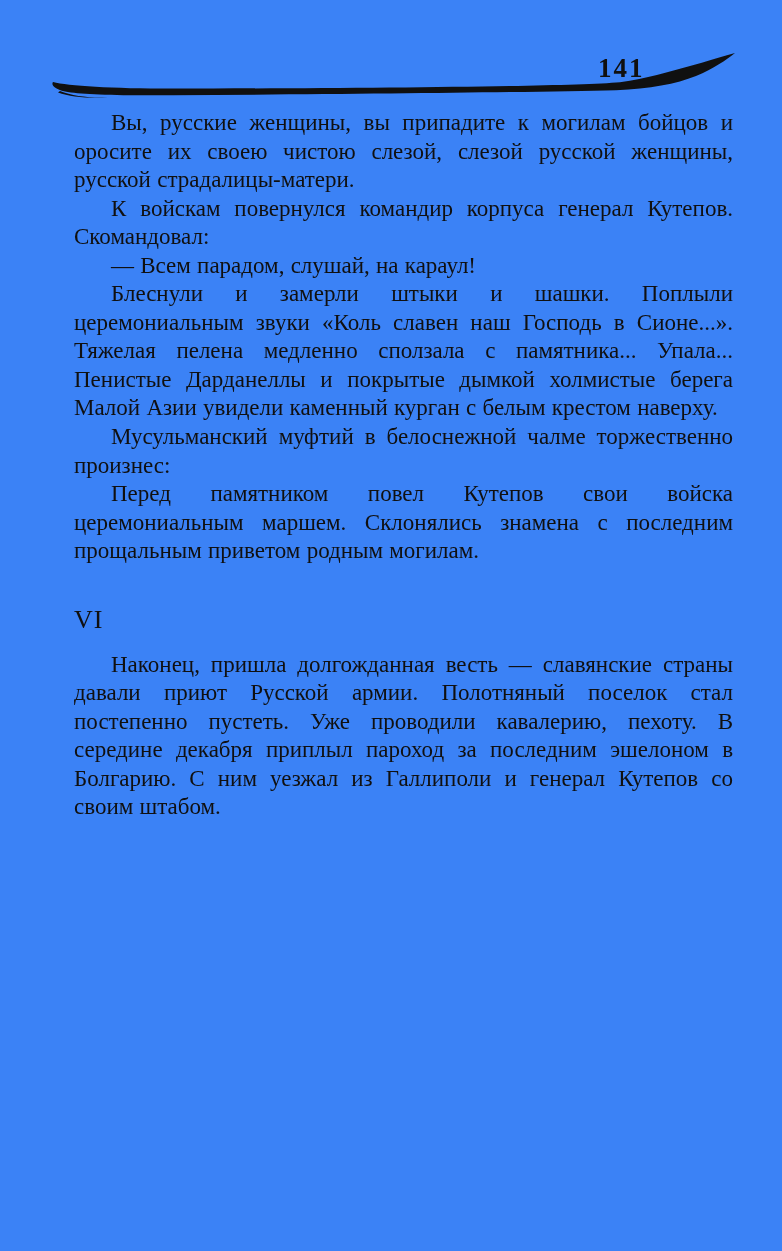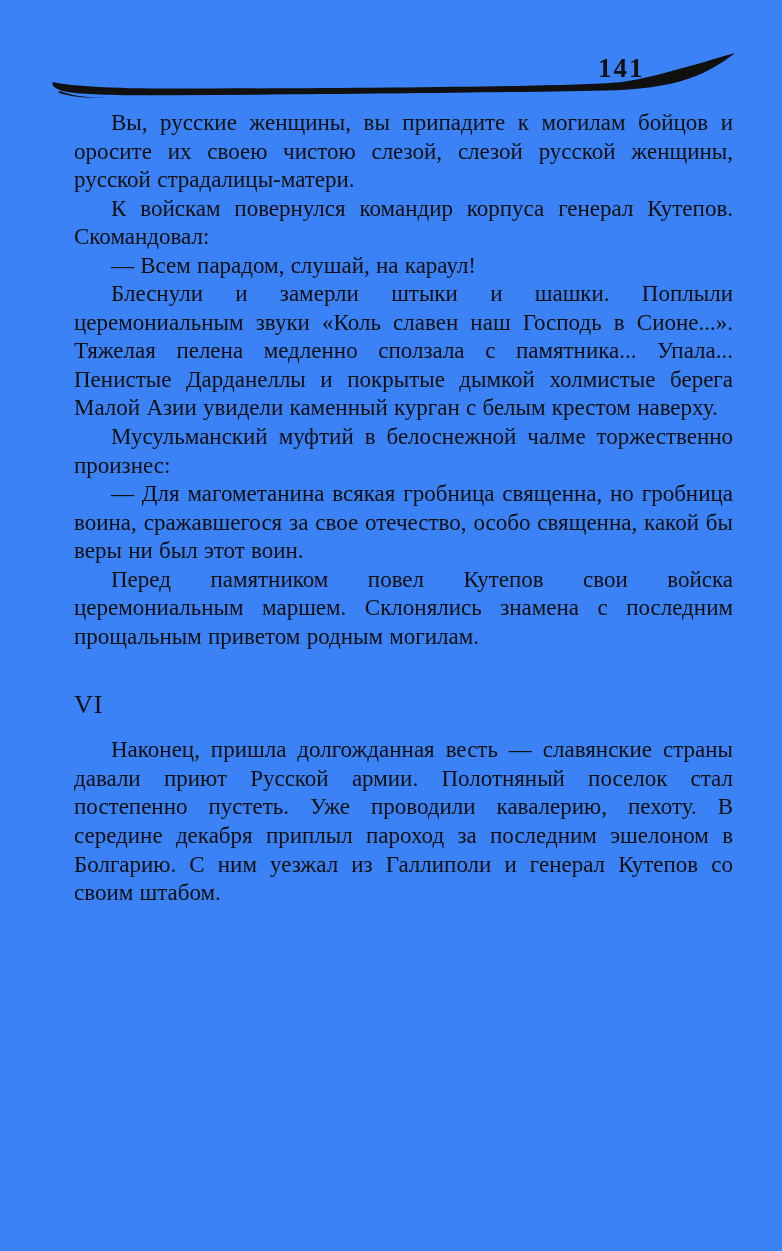--- a/index.html
+++ b/index.html
@@ -82,21 +82,20 @@
       <path fill="#101010" d="M 10,41 C 22,46 40,48.2 58,47.4 C 40,48.8 20,47 8,42.5 Z"></path>
     </svg>
   </div>
 
   <div class="text-block">
     <p>Вы, русские женщины, вы припадите к могилам бойцов и оросите их своею чистою слезой, слезой русской женщины, русской страдалицы-матери.</p>
     <p>К войскам повернулся командир корпуса генерал Кутепов. Скомандовал:</p>
     <p>— Всем парадом, слушай, на караул!</p>
     <p>Блеснули и замерли штыки и шашки. Поплыли церемониальным звуки «Коль славен наш Господь в Сионе...». Тяжелая пелена медленно сползала с памятника... Упала... Пенистые Дарданеллы и покрытые дымкой холмистые берега Малой Азии увидели каменный курган с белым крестом наверху.</p>
     <p>Мусульманский муфтий в белоснежной чалме торжественно произнес:</p>
-    <p>— Для магометанина всякая гробница священна, но гробница воина, сражавшегося за свое отечество, особо священна, какой бы веры ни был этот воин.</p>
     <p>Перед памятником повел Кутепов свои войска церемониальным маршем. Склонялись знамена с последним прощальным приветом родным могилам.</p>
 
     <div class="section-heading">VI</div>
 
     <p>Наконец, пришла долгожданная весть — славянские страны давали приют Русской армии. Полотняный поселок стал постепенно пустеть. Уже проводили кавалерию, пехоту. В середине декабря приплыл пароход за последним эшелоном в Болгарию. С ним уезжал из Галлиполи и генерал Кутепов со своим штабом.</p>
   </div>
 
 </div>
 
 </body></html>

